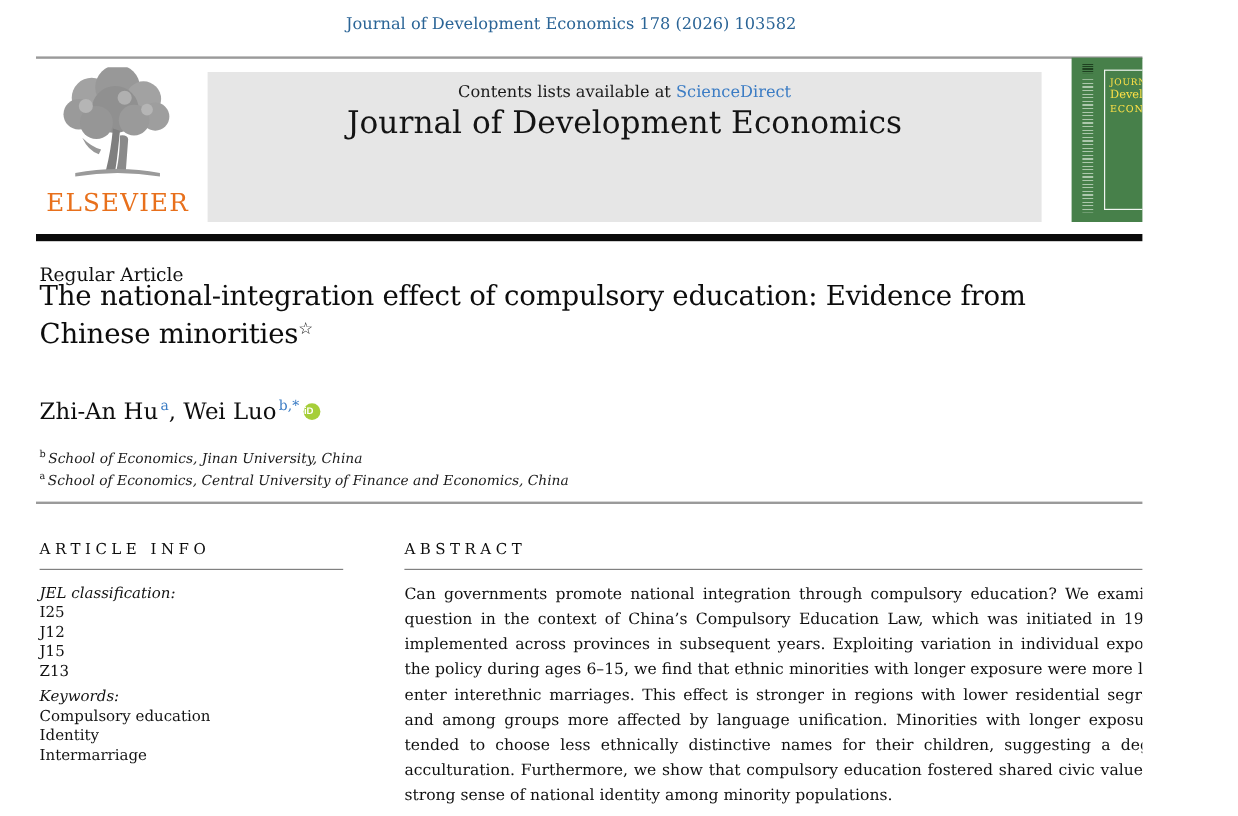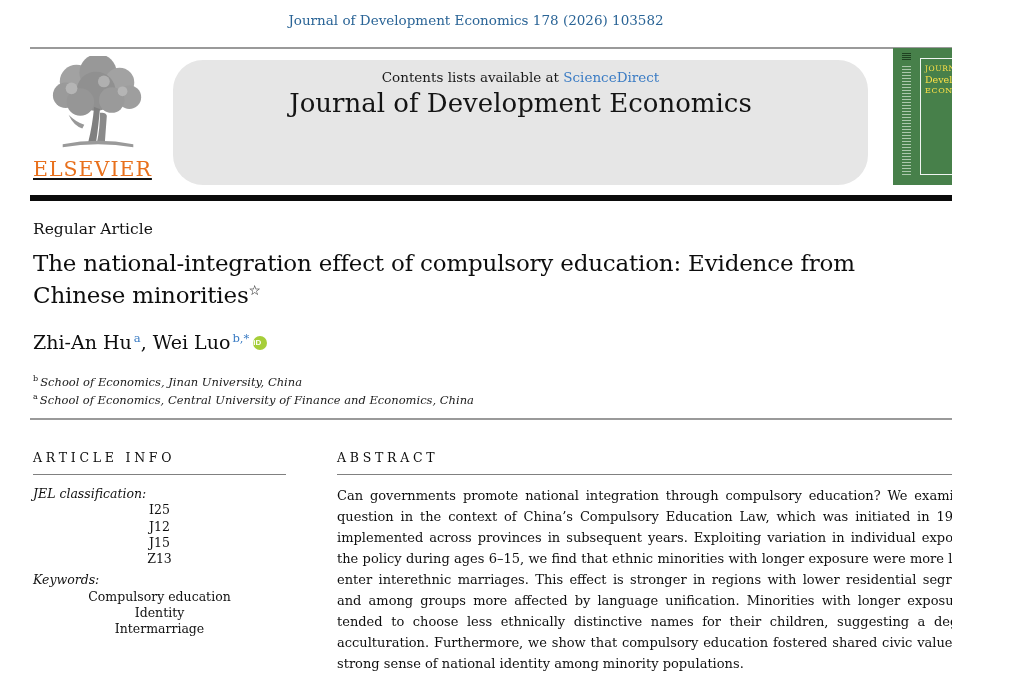--- a/index.html
+++ b/index.html
@@ -11,68 +11,68 @@
   body{background:#ffffff;font-family:"DejaVu Serif",serif;color:#111;}
   .page{position:relative;width:952px;height:680px;background:#fff;overflow:hidden;}
 
   .citation{position:absolute;top:12px;left:0;width:100%;text-align:center;
     font-size:13.5px;color:var(--citation-blue);cursor:pointer;}
 
   .rule-top{position:absolute;top:47px;left:30px;width:970px;height:2px;background:#9a9a9a;}
   .rule-mid{position:absolute;top:418px;left:30px;width:970px;height:2px;background:#9a9a9a;}
   .black-bar{position:absolute;top:195px;left:30px;width:970px;height:6px;background:#0b0b0b;}
 
-  .logo{position:absolute;left:33px;top:56px;width:130px;height:132px;text-decoration:underline;}
+  .logo{position:absolute;left:33px;top:56px;width:130px;height:132px;text-align:center;}
   .logo svg{display:block;margin:0 auto;}
   .logo-text{font-size:20.5px;color:var(--elsevier-orange);letter-spacing:1px;margin-top:1px;}
 
   .banner{position:absolute;left:173px;top:60px;width:695px;height:125px;
-    background:var(--banner-background);text-align:center;border-radius:30px;}
+    background:var(--banner-background);text-align:center;}
   .banner-line1{padding-top:9px;font-size:13.5px;color:#1a1a1a;}
   .banner-line1 .lnk{color:var(--link-blue);cursor:pointer;}
   .banner-title{margin-top:3px;font-size:26px;color:#141414;}
   .banner-line3{position:absolute;bottom:9px;left:0;width:100%;
     font-family:"Liberation Sans",sans-serif;font-size:13px;color:#2b2b2b;}
   .banner-line3 .lnk{color:var(--homepage-link-blue);cursor:pointer;}
 
   .cover{position:absolute;left:893px;top:48px;width:107px;height:137px;
     background:var(--cover-green);cursor:pointer;}
   .cover-mark{position:absolute;left:9px;top:5px;width:9px;height:8px;
     background:repeating-linear-gradient(to bottom,#1e4020 0 1px,transparent 1px 2px);}
   .cover-spine{position:absolute;left:9px;top:18px;bottom:8px;width:9px;opacity:.85;
     background:repeating-linear-gradient(to bottom,rgba(230,240,228,.75) 0 1px,transparent 1px 3px);}
   .cover-box{position:absolute;left:27px;top:10px;right:7px;bottom:10px;
     border:1px solid rgba(255,255,255,.92);color:#fde047;padding:5px 0 0 4px;}
   .cover-l1{font-size:7.5px;letter-spacing:.6px;}
   .cover-l2{font-size:9.5px;margin-top:1px;}
   .cover-l3{font-size:8px;letter-spacing:.6px;margin-top:1px;}
 
   .article-type{position:absolute;top:220px;left:33px;font-size:15.5px;}
-  .title{position:absolute;top:248px;left:33px;width:880px;font-weight:400;
+  .title{position:absolute;top:232px;left:33px;width:880px;font-weight:400;
     font-size:23px;line-height:1.38;letter-spacing:-0.2px;color:#0d0d0d;}
   .title-star{font-size:60%;vertical-align:8px;cursor:pointer;}
 
   .authors{position:absolute;top:331px;left:33px;font-size:19px;color:#0d0d0d;}
   .sup-blue{color:var(--link-blue);font-size:61%;vertical-align:7px;margin-left:2px;}
   .orcid{display:inline-block;width:14px;height:14px;border-radius:50%;
     background:var(--orcid-green);color:#fff;font-family:"Liberation Sans",sans-serif;
     font-size:8px;font-weight:bold;line-height:14px;text-align:left;
     vertical-align:4px;margin-left:4px;cursor:pointer;}
 
   .affiliations{position:absolute;top:373px;left:33px;font-size:11.5px;
     font-style:italic;line-height:1.45;color:#1a1a1a;}
   .affiliations sup{font-size:70%;font-style:normal;margin-right:2px;}
 
   .col-heading{font-size:12.5px;letter-spacing:.3em;color:#0d0d0d;}
   .col-rule{height:1px;background:#808080;margin-top:9px;margin-bottom:11px;}
 
   .col-info{position:absolute;left:33px;top:450px;width:253px;}
   .info-label{font-style:italic;font-size:12.5px;line-height:1.3;margin-top:2px;}
   .info-label.kw{margin-top:5px;}
-  .info-item{font-size:12.5px;line-height:1.3;text-align:center;}
+  .info-item{font-size:12.5px;line-height:1.3;}
 
   .col-abs{position:absolute;left:337px;top:450px;width:664px;}
   .abs-text{font-size:13px;line-height:1.615;text-align:justify;color:#0f0f0f;}
 </style>
 </head>
 <body>
 
 <div class="page">
 
   <div class="citation">Journal of Development Economics 178 (2026) 103582</div>

